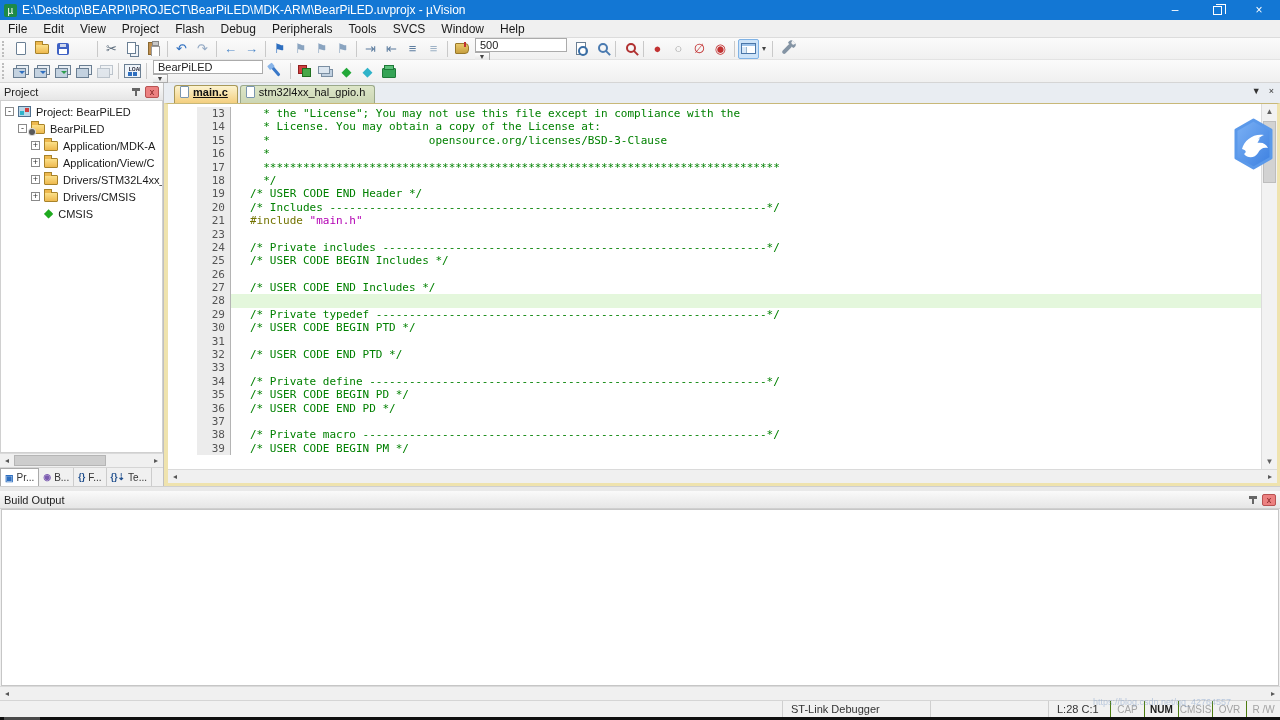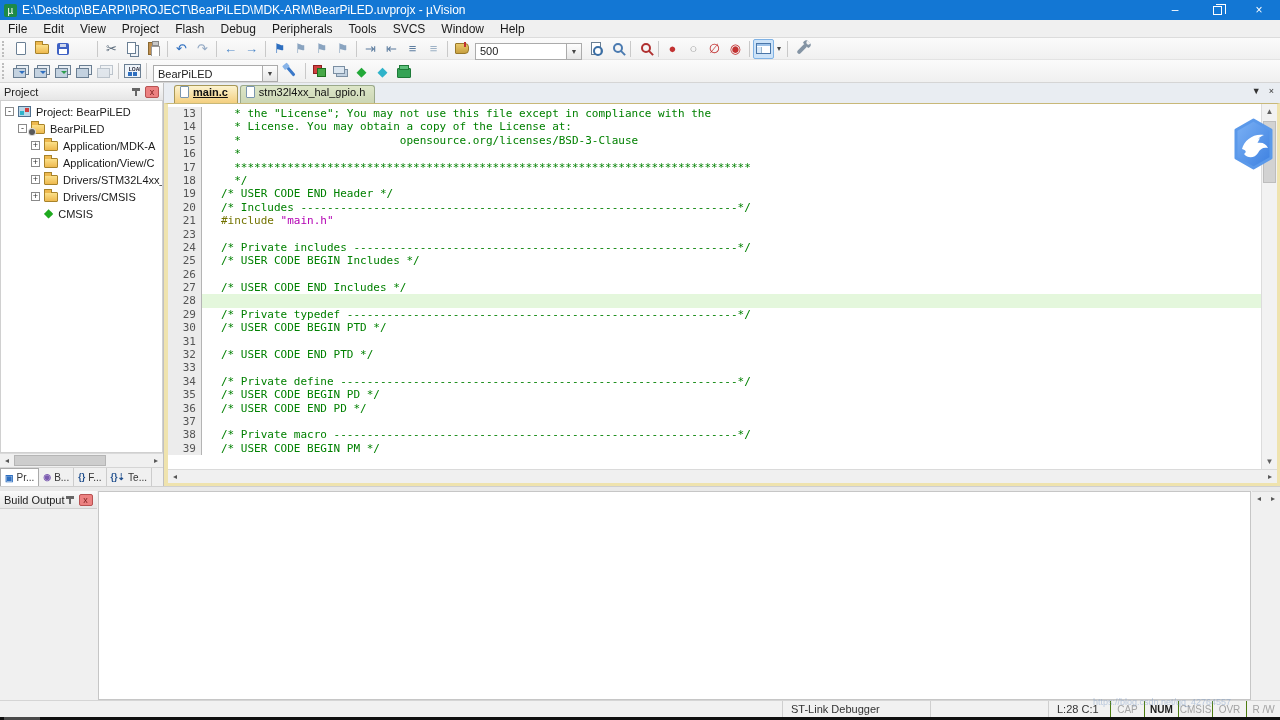--- a/index.html
+++ b/index.html
@@ -62,21 +62,21 @@
   i.load:before { content:""; position:absolute; right:3px; bottom:1px; width:4px; height:4px; background:#2e6fc0; }
   i.wand { width:3px; height:12px; background:#3a78c8; transform:rotate(-40deg); border-radius:1px; position:relative; margin-right:3px; }
   i.wand:after { content:""; position:absolute; top:-3px; left:-2px; width:6px; height:5px; background:#88b4e8; border-radius:1px; }
   i.cubes { width:13px; height:12px; position:relative; }
   i.cubes:before { content:""; position:absolute; left:0; top:0; width:7px; height:7px; background:#d04040; border:1px solid #902020; }
   i.cubes:after { content:""; position:absolute; right:0; bottom:0; width:7px; height:7px; background:#48a848; border:1px solid #207020; }
   i.sheets { width:12px; height:8px; background:#dce6f0; border:1px solid #7a8ea2; box-shadow:3px 3px 0 -1px #c0d0e0,3px 3px 0 0 #7a8ea2; margin:0 3px 3px 0; }
   i.box { width:14px; height:10px; background:#35a355; border:1px solid #1e7a38; border-radius:1px; position:relative; margin-top:3px; }
   i.box:before { content:""; position:absolute; top:-4px; left:1px; right:1px; height:3px; background:#5cc07a; border:1px solid #1e7a38; }
 
-  .combo { display:flex; align-items:flex-end; height:22px; margin:0 3px; }
+  .combo { display:flex; align-items:flex-start; height:22px; margin:0 3px;flex-direction:column; }
   .combo-val { height:17px; background:#fff; border:1px solid #ababab; font-size:11px; padding:0 4px; display:flex; align-items:center; color:#222; }
   .combo-btn { width:15px; height:17px; background:linear-gradient(#fdfdfd,#e6e6e6); border:1px solid #ababab; border-left:none; font-size:7px; display:flex; align-items:center; justify-content:center; color:#444; }
 
   
   .main { height:403px; display:flex; flex:none; }
   .project-panel { width:164px; flex:none; display:flex; flex-direction:column; border-right:1px solid #c0c0c0; background:#f5f5f5; }
   .panel-header { height:18px; background:linear-gradient(#fafafa,#e6e6e6); border-bottom:1px solid #cfcfcf; display:flex; align-items:center; font-size:11px; color:#222; padding:0 4px; flex:none; }
   .panel-header .ph-title { flex:1; }
   .pin-icon { width:10px; height:11px; position:relative; margin-right:4px; }
   .pin-icon:before { content:""; position:absolute; top:2px; left:1px; width:8px; height:3px; background:#666; }
@@ -105,34 +105,34 @@
   .tabbar { height:20px; display:flex; align-items:flex-end; padding-left:10px; flex:none; position:relative; }
   .etab { height:18px; display:flex; padding:0 9px 0 5px; font-size:11px; margin-right:2px; border:1px solid #a89858; border-bottom:none; border-radius:3px 3px 0 0; gap:4px; color:#111; }
   .etab.active { background:linear-gradient(#fcf3cf,#f3cf7f); font-weight:bold; }
   .etab.active .etab-label { text-decoration:underline; }
   .etab.inactive { background:linear-gradient(#dde6c8,#ccd6b4); border-color:#9aa88a; }
   .tab-page-icon { width:9px; height:12px; background:#fff; border:1px solid #7a96ae; border-radius:1px; }
   .tabbar-btns { position:absolute; right:6px; top:3px; display:flex; gap:8px; font-size:9px; color:#333; }
   .edit-outer { flex:1; border-left:4px solid #efe3ae; border-right:3px solid #efe3ae; border-bottom:3px solid #efe3ae; border-top:1px solid #c8b878; display:flex; flex-direction:column; min-height:0; background:#fff; }
   .edit-body { flex:1; display:flex; min-height:0; }
   .code-col { flex:1; overflow:hidden; font-family:"DejaVu Sans Mono",monospace; font-size:11px; padding-top:3px; background:#fff; }
-  .cl { height:13.4px; line-height:13.4px; display:flex; }
+  .cl { height:13.4px; line-height:13.4px; display:flex;margin-left:29px; }
   .ln { width:34px; text-align:right; padding-right:5px; background:#ececec; border-right:1px solid #b4b4b4; color:#555; flex:none; }
   .fold { width:15px; flex:none; }
   .codetext { white-space:pre; flex:1; padding-left:4px; color:#1a1a1a; }
   .cl.cur .fold, .cl.cur .codetext { background:#e4f7dc; }
   .tk-c { color:#008000; } .tk-p { color:#737300; } .tk-s { color:#b300b3; }
   .vscroll { width:16px; background:#f2f2f2; border-left:1px solid #dcdcdc; display:flex; flex-direction:column; flex:none; }
   .v-arrow { height:15px; display:flex; align-items:center; justify-content:center; font-size:8px; color:#606060; flex:none; }
   .v-track { flex:1; position:relative; }
   .v-thumb { position:absolute; left:1px; right:1px; top:2px; height:62px; background:#d2d2d2; border:1px solid #bdbdbd; }
 
   
   .splitter { height:5px; background:#e9e9e9; border-top:1px solid #cfcfcf; flex:none; }
-  .build { flex:none; display:flex; flex-direction:row; height:209px; background:#f0f0f0; }
+  .build { flex:none; display:flex; flex-direction:column; height:209px; background:#f0f0f0; }
   .build-content { flex:1; background:#fff; border:1px solid #c6c6c6; margin:0 1px; }
 
   
   .statusbar { height:17px; background:#f1f1f1; border-top:1px solid #d5d5d5; display:flex; align-items:stretch; font-size:11px; color:#333; flex:none; }
   .s-fill { flex:1; }
   .sseg { border-left:1px solid #cfcfcf; display:flex; align-items:center; padding:0 8px; white-space:nowrap; }
   .seg-debugger { width:148px; }
   .seg-gap { width:78px; }
   .seg-pos { width:62px;margin-left:40px; }
   .flag { width:34px; display:flex; align-items:center; justify-content:center; font-size:10px; color:#a3a3a3; border-left:1px solid #4d7c0f; }

